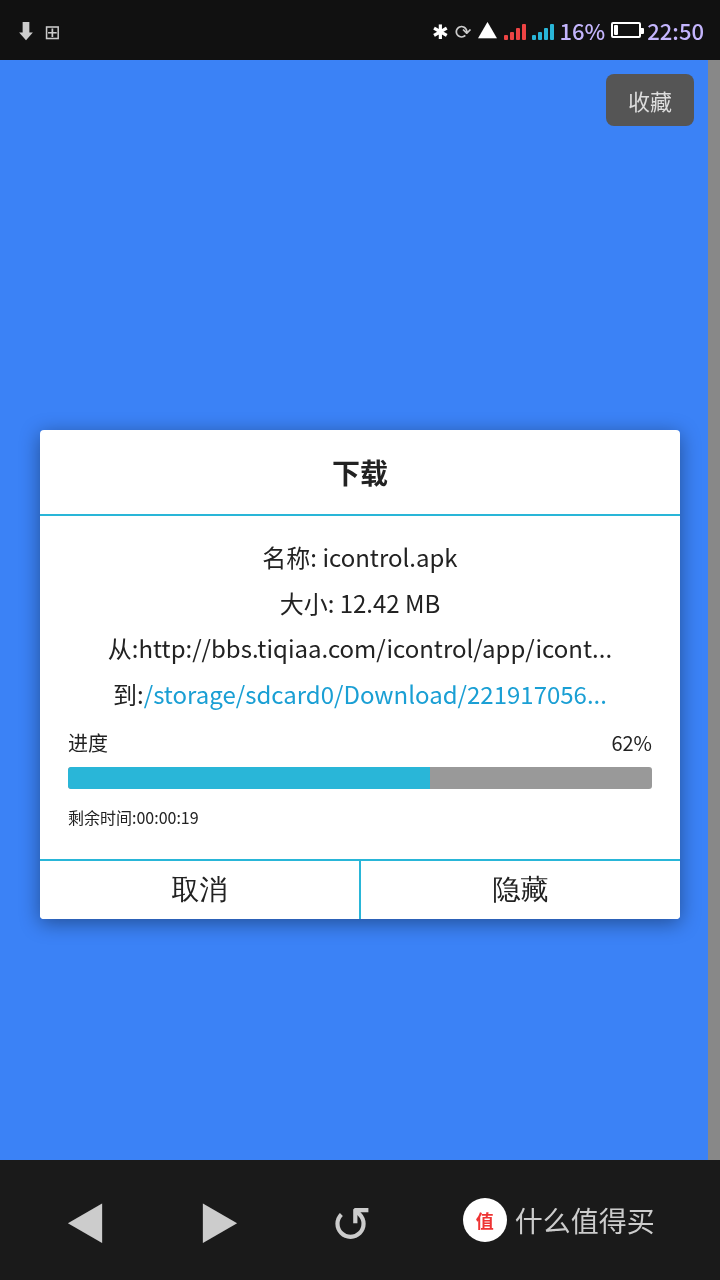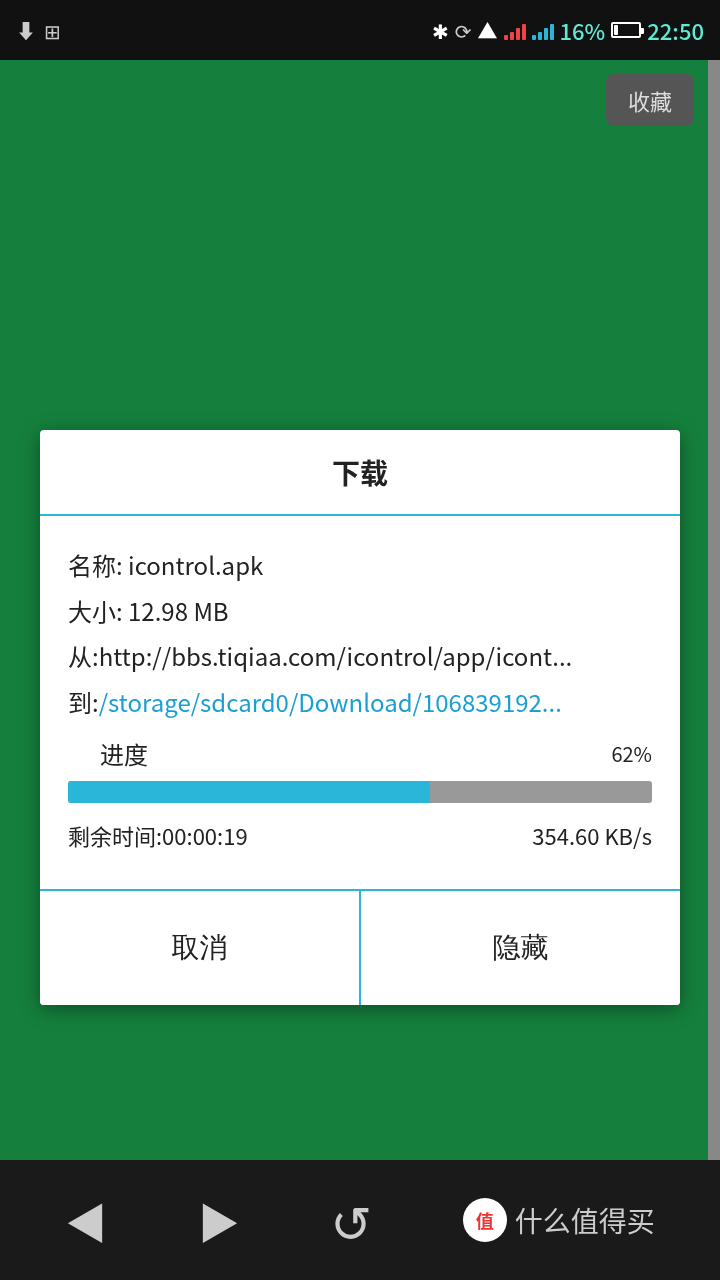--- a/index.html
+++ b/index.html
@@ -35,21 +35,21 @@
       gap: 8px;
     }
 
     .status-icons {
       display: flex;
       align-items: center;
       gap: 6px;
     }
 
     .status-text {
-      color: #5eead4;
+      color: #c4b5fd;
       font-size: 22px;
       font-weight: 500;
     }
 
     .signal-bars {
       display: flex;
       align-items: flex-end;
       gap: 2px;
       height: 20px;
     }
@@ -57,21 +57,21 @@
     .bar {
       width: 4px;
       background: #fff;
       border-radius: 1px;
     }
 
     
     .main-bg {
       width: 708px;
       height: 1160px;
-      background: #15803d;
+      background: #3b82f6;
       position: relative;
       display: flex;
       align-items: center;
       justify-content: center;
     }
 
     
     .top-right-btn {
       position: absolute;
       top: 14px;
@@ -99,42 +99,42 @@
     .dialog-title {
       text-align: center;
       padding: 22px 16px;
       font-size: 28px;
       font-weight: bold;
       color: #222;
       border-bottom: 2px solid #29b6d8;
     }
 
     .dialog-body {
-      padding: 32px 28px;
+      padding: 24px 28px;
+      text-align: center;
     }
 
     .dialog-row {
       margin-bottom: 12px;
       font-size: 24px;
       color: #222;
       line-height: 1.4;
     }
 
     .progress-row {
       display: flex;
       justify-content: space-between;
       align-items: center;
       margin-bottom: 10px;
       margin-top: 18px;
     }
 
     .progress-label {
-      font-size: 24px;
-      color: #222;
-      margin-left: 32px;
+      font-size: 20px;
+      color: #222;
     }
 
     .progress-pct {
       font-size: 20px;
       color: #222;
     }
 
     .progress-bar-track {
       width: 100%;
       height: 22px;
@@ -146,34 +146,34 @@
 
     .progress-bar-fill {
       height: 100%;
       background: #29b6d8;
       border-radius: 3px 0 0 3px;
     }
 
     .progress-info-row {
       display: flex;
       justify-content: space-between;
-      font-size: 22px;
+      font-size: 16px;
       color: #222;
       margin-bottom: 6px;
       margin-top: 16px;
     }
 
     .dialog-footer {
       display: flex;
       border-top: 2px solid #29b6d8;
     }
 
     .dialog-btn {
       flex: 1;
-      padding: 38px 0;
+      padding: 10px 0;
       text-align: center;
       font-size: 28px;
       color: #222;
       cursor: pointer;
       background: #fff;
       border: none;
     }
 
     .dialog-btn:first-child {
       border-right: 2px solid #29b6d8;
@@ -297,43 +297,42 @@
 
     <div class="dialog-title">下载</div>
 
     <div class="dialog-body">
 
       <div class="dialog-row">
         <span>名称: icontrol.apk</span>
       </div>
 
       <div class="dialog-row">
-        <span>大小: 12.98 MB</span>
+        <span>大小: 12.42 MB</span>
       </div>
 
       <div class="dialog-row" style="margin-top:5px;">
         <span>从:http://bbs.tiqiaa.com/icontrol/app/icont...</span>
       </div>
 
       <div class="dialog-row">
-        <span>到:</span><span class="link" style="color:#1a9fd4;">/storage/sdcard0/Download/106839192...</span>
+        <span>到:</span><span class="link" style="color:#1a9fd4;">/storage/sdcard0/Download/221917056...</span>
       </div>
 
       <div class="progress-row">
         <span class="progress-label">进度</span>
         <span class="progress-pct">62%</span>
       </div>
 
       <div class="progress-bar-track">
         <div class="progress-bar-fill" style="width:62%;"></div>
       </div>
 
       <div class="progress-info-row">
         <span>剩余时间:00:00:19</span>
-        <span>354.60 KB/s</span>
       </div>
 
     </div>
 
     <div class="dialog-footer">
       <button class="dialog-btn">取消</button>
       <button class="dialog-btn">隐藏</button>
     </div>
 
   </div>

